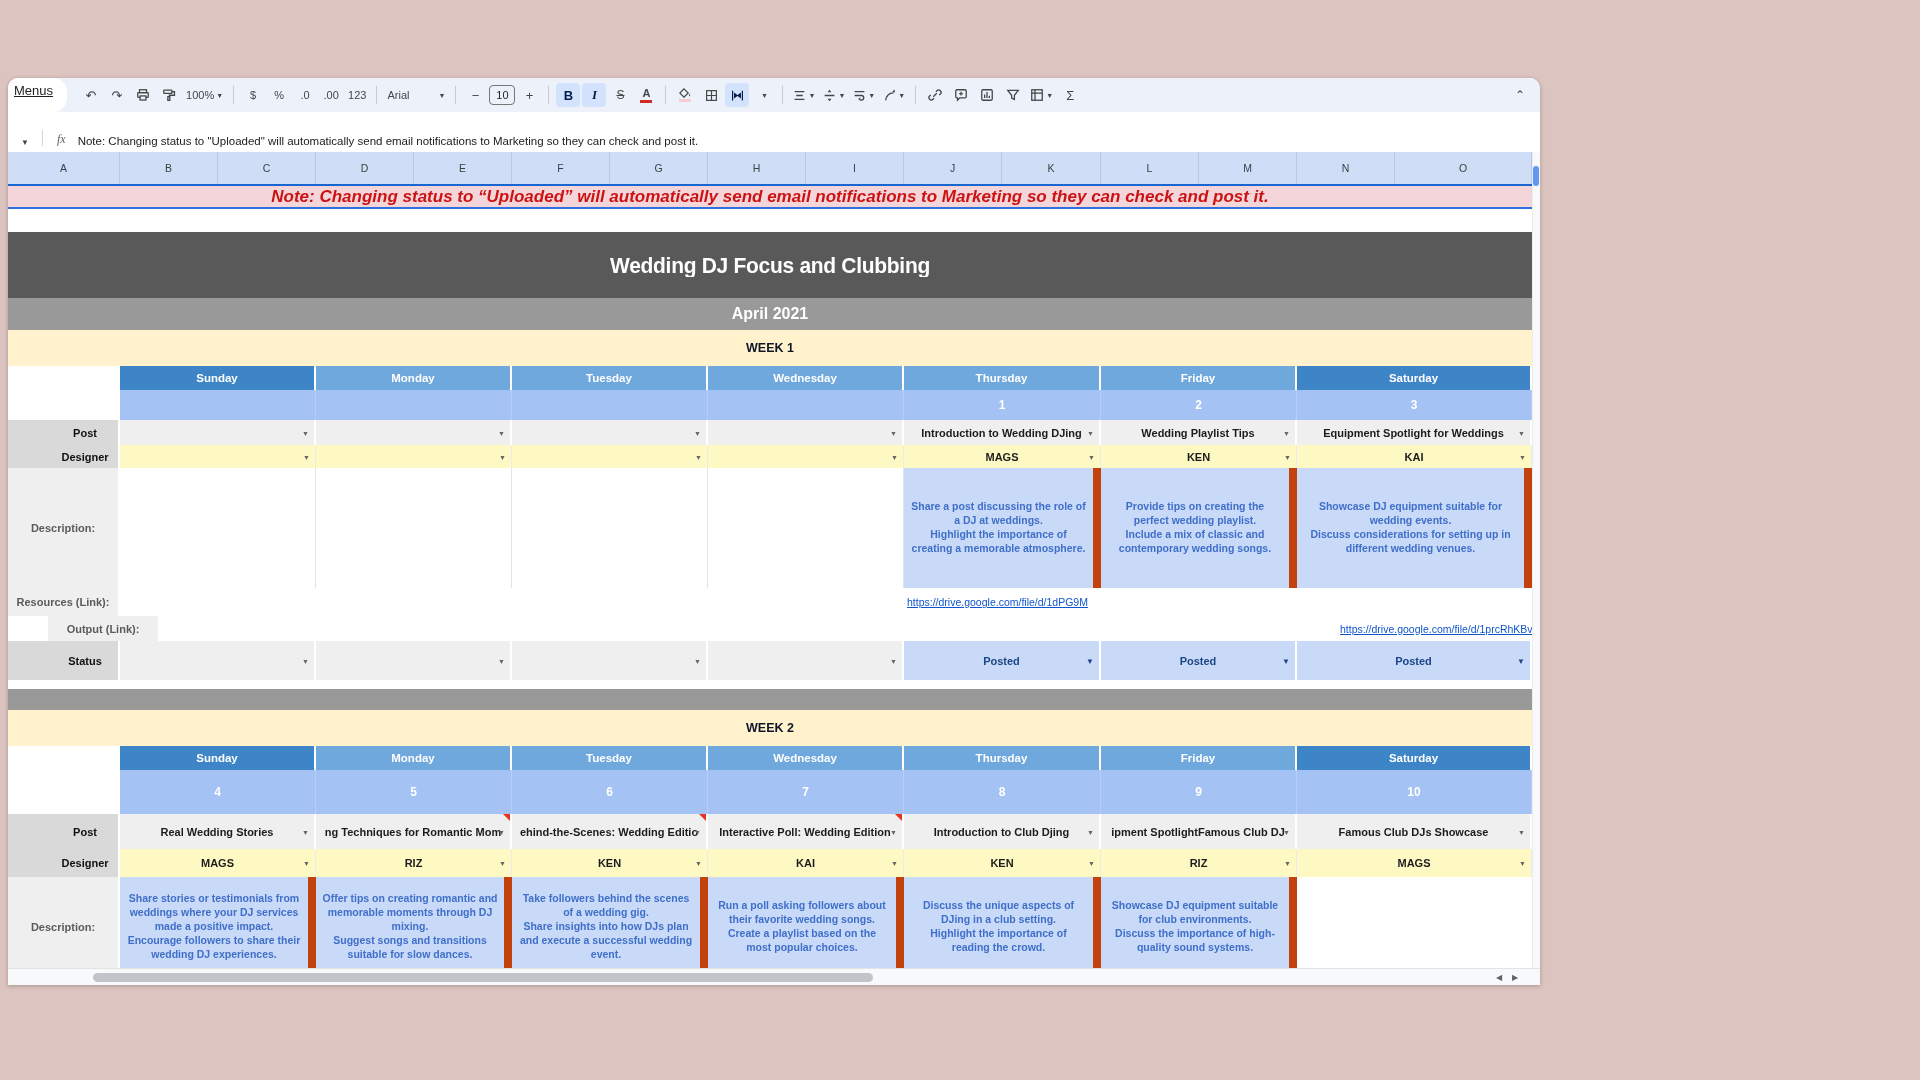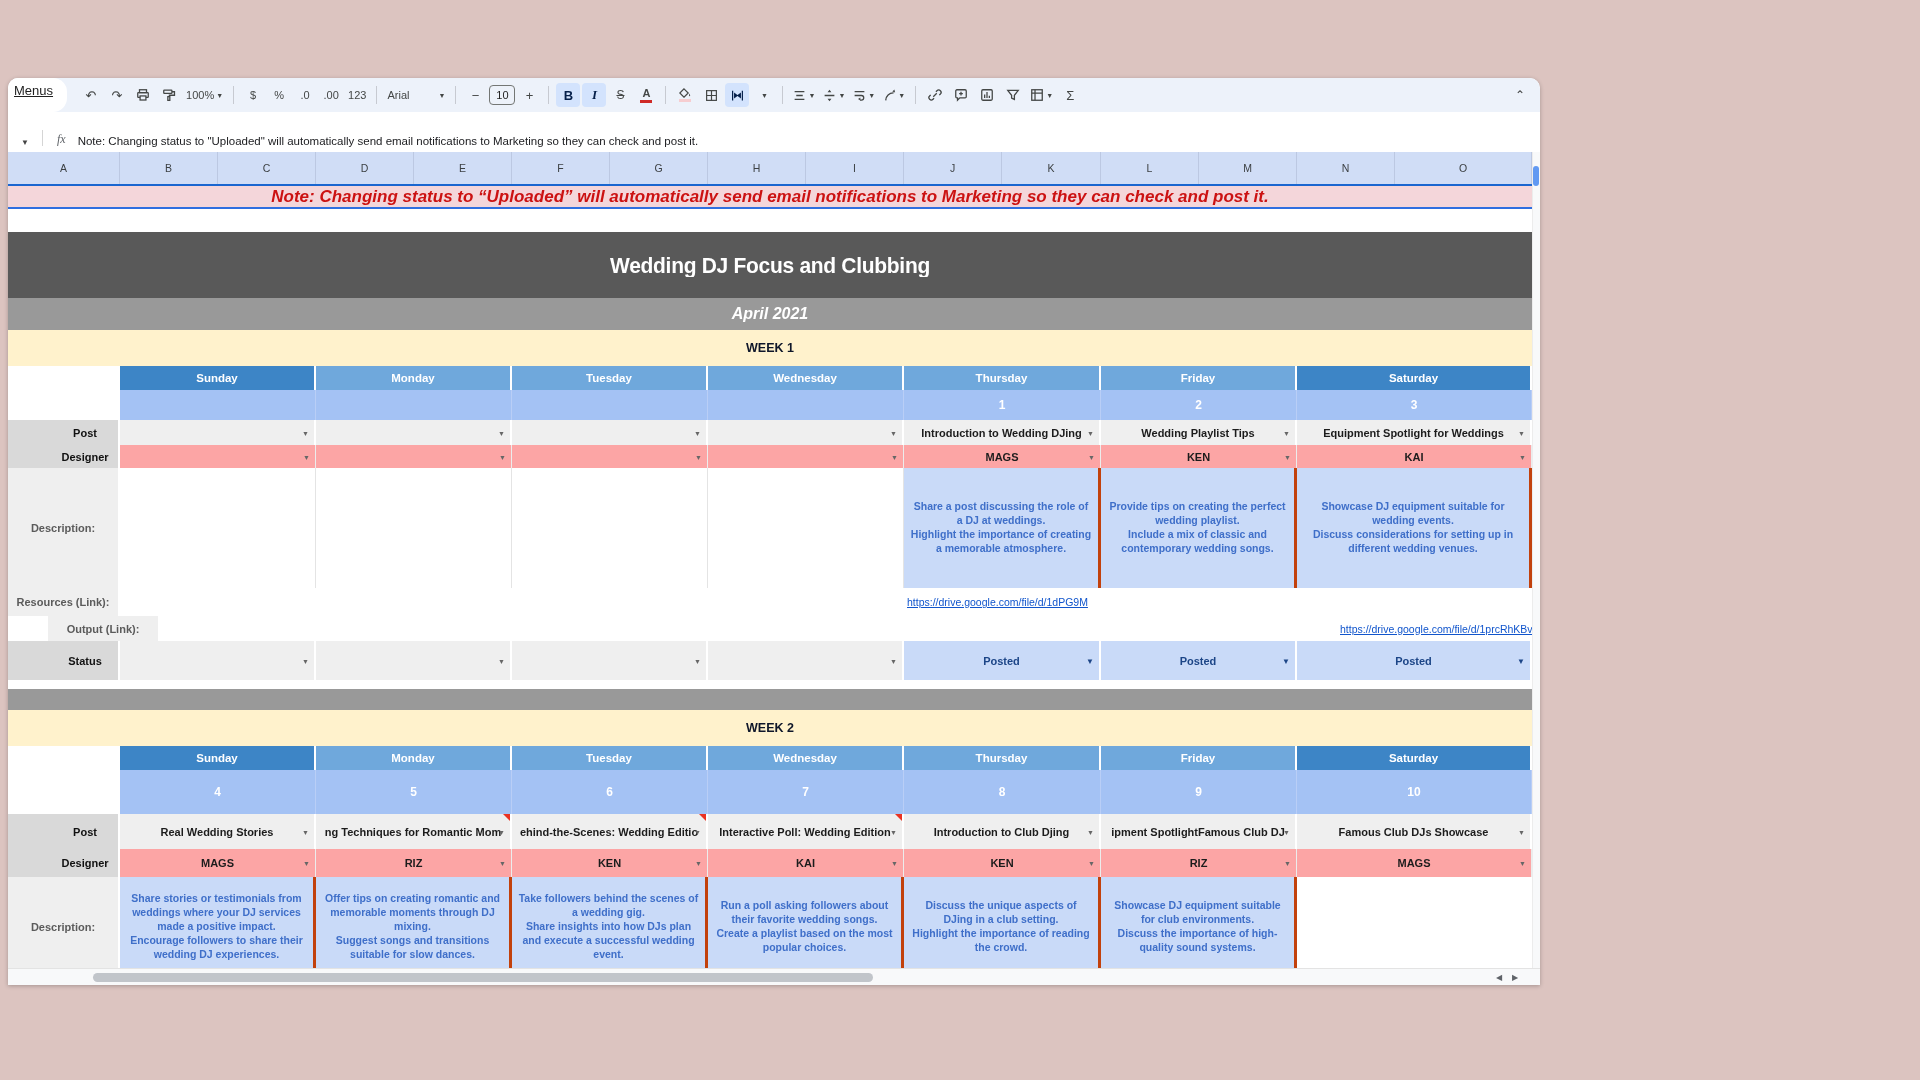--- a/index.html
+++ b/index.html
@@ -48,21 +48,21 @@
 
   
   .sheet { position:relative; width:1524px; }
   .note-row { height:23px; background:#f4d6da; border-bottom:2px solid #2f6fe0; display:flex;
               align-items:center; justify-content:center; }
   .note-text { color:#cc1212; font-size:17px; font-weight:700; font-style:italic; }
   .blank-row { height:23px; background:#fff; }
   .title-band { height:66px; background:#595959; display:flex; align-items:center; justify-content:center; }
   .title-text { color:#fff; font-size:21px; font-weight:700; letter-spacing:-0.3px; transform:scaleY(1.08); }
   .month-band { height:32px; background:#999999; display:flex; align-items:center; justify-content:center; }
-  .month-text { color:#fff; font-size:16px; font-weight:700;font-style:italic; }
+  .month-text { color:#fff; font-size:16px; font-weight:700; }
 
   .week-band { height:36px; background:#fff2cc; display:flex; align-items:center; justify-content:center; }
   .week-label { color:#0f172a; font-size:12.5px; font-weight:700; }
   .gap-white { height:9px; background:#fff; }
   .gray-sep { height:21px; background:#999999; }
 
   .grid-row { display:grid; grid-template-columns:112px 196px 196px 196px 196px 197px 196px 235px; }
   .lblcell { display:flex; align-items:center; justify-content:center; font-size:11px; font-weight:700;
              color:#111; border-right:2px solid #fff; overflow:hidden; }
   .lbl-dark { background:#d9d9d9;padding-left:44px; }
@@ -74,30 +74,30 @@
   .day-cell { background:#6fa8dc; color:#fff; font-size:11.5px; font-weight:700; }
   .day-cell.dark { background:#3d85c6; }
 
   .date-row-w0 { height:30px; } .date-row-w1 { height:44px; }
   .date-cell { background:#a4c2f4; color:#fff; font-size:12px; font-weight:700;
                border-right:1px solid #b9cef6; }
 
   .post-row-w0 { height:25px; } .post-row-w1 { height:35px; }
   .post-cell { background:#efefef; font-size:11px; font-weight:700; color:#1c1c1c; white-space:nowrap; }
   .designer-row-w0 { height:23px; } .designer-row-w1 { height:28px; }
-  .designer-cell { background:#fca5a5; font-size:11px; font-weight:700; color:#1c1c1c;
+  .designer-cell { background:#fef9c3; font-size:11px; font-weight:700; color:#1c1c1c;
                    border-right:1px solid #ececec; }
   .cell-caret { position:absolute; right:5px; top:50%; transform:translateY(-50%);
                 font-size:7px; color:#666; }
   .tri { position:absolute; right:0; top:0; width:0; height:0;
          border-left:7px solid transparent; border-top:7px solid #ea3323; }
 
   .desc-row-w0 { height:120px; } .desc-row-w1 { height:100px; }
   .desc-cell { background:#fff; border-right:1px solid #e4e4e4; }
-  .desc-cell.filled { background:#c9daf8; border-right:3px solid #c2410c;
+  .desc-cell.filled { background:#c9daf8; border-right:8px solid #c2410c;
                       color:#3f6fc9; font-size:10.5px; font-weight:700; line-height:1.32;
                       text-align:center; white-space:pre-line; padding:18px 6px;
                       display:flex; align-items:center; justify-content:center; }
 
   .res-row { height:28px; } .out-row { height:25px;padding-left:40px; }
   .link-cell { background:#fff; justify-content:flex-start; padding-left:3px; }
   .link-cell a { color:#1155cc; font-size:10.5px; text-decoration:underline; white-space:nowrap; }
 
   .status-row { height:39px; }
   .status-cell { background:#efefef; }

